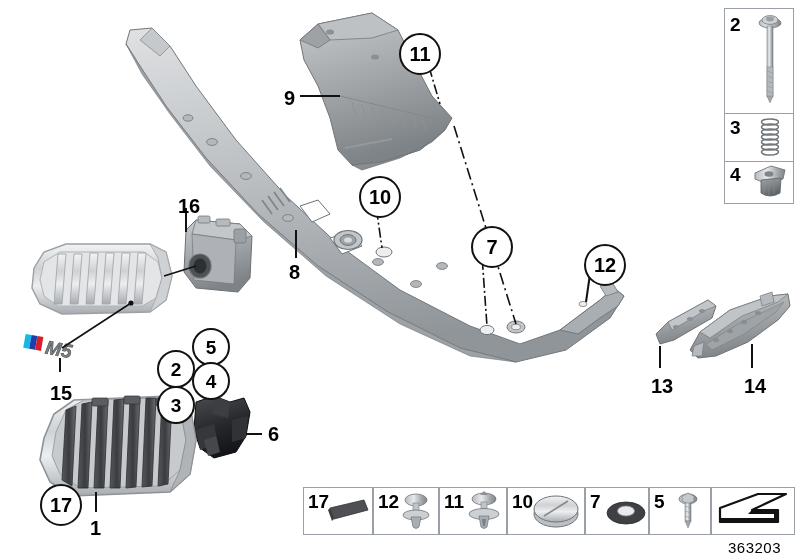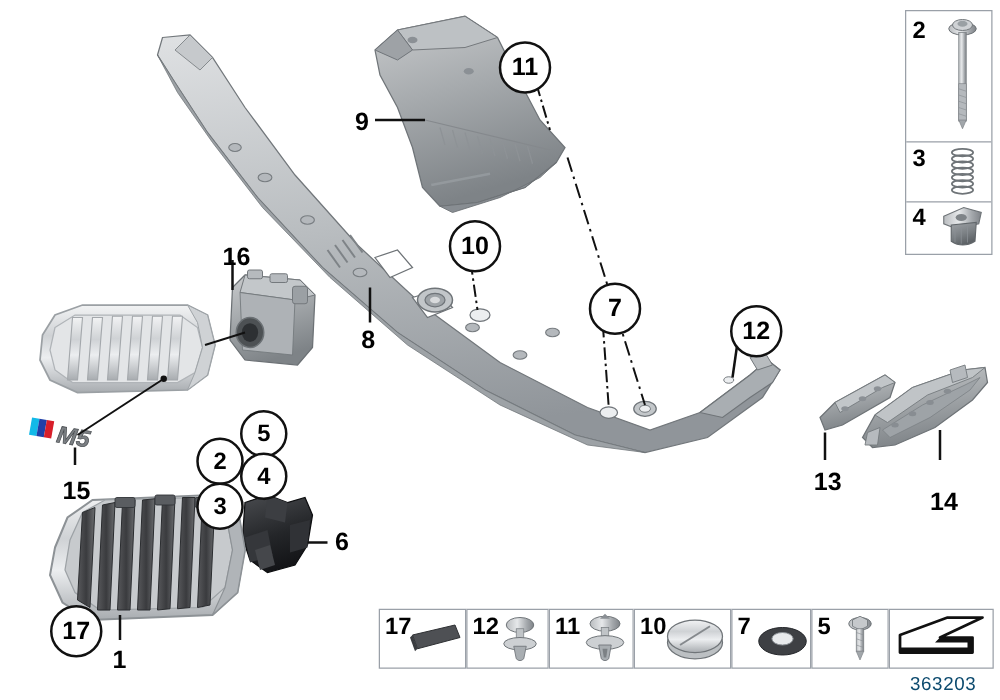--- a/index.html
+++ b/index.html
@@ -9,21 +9,21 @@
   svg.layer{position:absolute;left:0;top:0;width:800px;height:560px;overflow:visible;}
   .callout{position:absolute;border:2.2px solid #111;border-radius:50%;
            background:#fff;display:flex;align-items:center;justify-content:center;
            font-weight:bold;line-height:1;}
   .c38{width:38px;height:38px;font-size:20px;}
   .c34{width:34px;height:34px;font-size:19px;}
   .plainnum{position:absolute;font-weight:bold;font-size:20px;line-height:1;}
   .legendbox{position:absolute;border:1.6px solid #9aa0a8;background:#fff;
              box-sizing:border-box;}
   .legnum{position:absolute;font-weight:bold;font-size:19px;line-height:1;}
-  .partno{position:absolute;font-size:15px;letter-spacing:.5px;color:#0c4a6e;}
+  .partno{position:absolute;font-size:15px;letter-spacing:.5px;color:#000000;}
   .sidepanel{position:absolute;border:1.6px solid #9aa0a8;box-sizing:border-box;background:#fff;}
 </style>
 </head>
 <body>
 
 <div id="stage">
 
   <svg class="layer" viewBox="0 0 800 560">
     <defs>
       <linearGradient id="gGrey" x1="0" y1="0" x2="0.3" y2="1">
@@ -267,21 +267,21 @@
   <div class="callout c34" style="left:192px;top:328px;">5</div>
   <div class="callout c34" style="left:157px;top:350px;">2</div>
   <div class="callout c34" style="left:192px;top:362px;">4</div>
   <div class="callout c34" style="left:157px;top:386px;">3</div>
 
   <div class="plainnum" style="left:178px;top:196px;">16</div>
   <div class="plainnum" style="left:284px;top:88px;">9</div>
   <div class="plainnum" style="left:289px;top:262px;">8</div>
   <div class="plainnum" style="left:50px;top:383px;">15</div>
   <div class="plainnum" style="left:651px;top:376px;">13</div>
-  <div class="plainnum" style="left:744px;top:392px;">14</div>
+  <div class="plainnum" style="left:744px;top:376px;">14</div>
   <div class="plainnum" style="left:90px;top:518px;">1</div>
   <div class="plainnum" style="left:268px;top:424px;">6</div>
 
   <div class="sidepanel" style="left:724px;top:8px;width:70px;height:196px;">
     <div style="position:absolute;left:0;top:0;width:68px;height:104px;border-bottom:1.6px solid #9aa0a8;">
       <div class="legnum" style="left:5px;top:6px;">2</div>
       <svg width="68" height="104">
         <ellipse cx="45" cy="14" rx="11" ry="5" fill="url(#gMetal)" stroke="#6d7276" stroke-width=".8"></ellipse>
         <ellipse cx="45" cy="11" rx="8" ry="4.4" fill="#cfd2d5" stroke="#74797d" stroke-width=".8"></ellipse>
         <ellipse cx="45" cy="10" rx="4" ry="2.4" fill="#9aa0a4"></ellipse>

